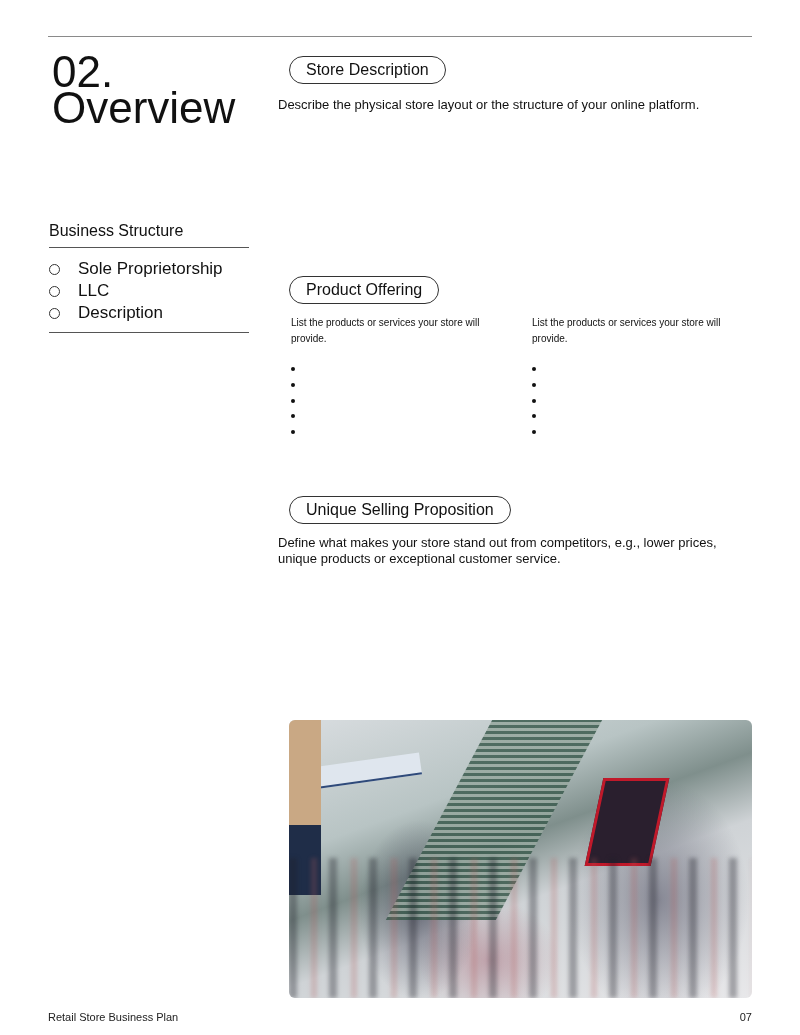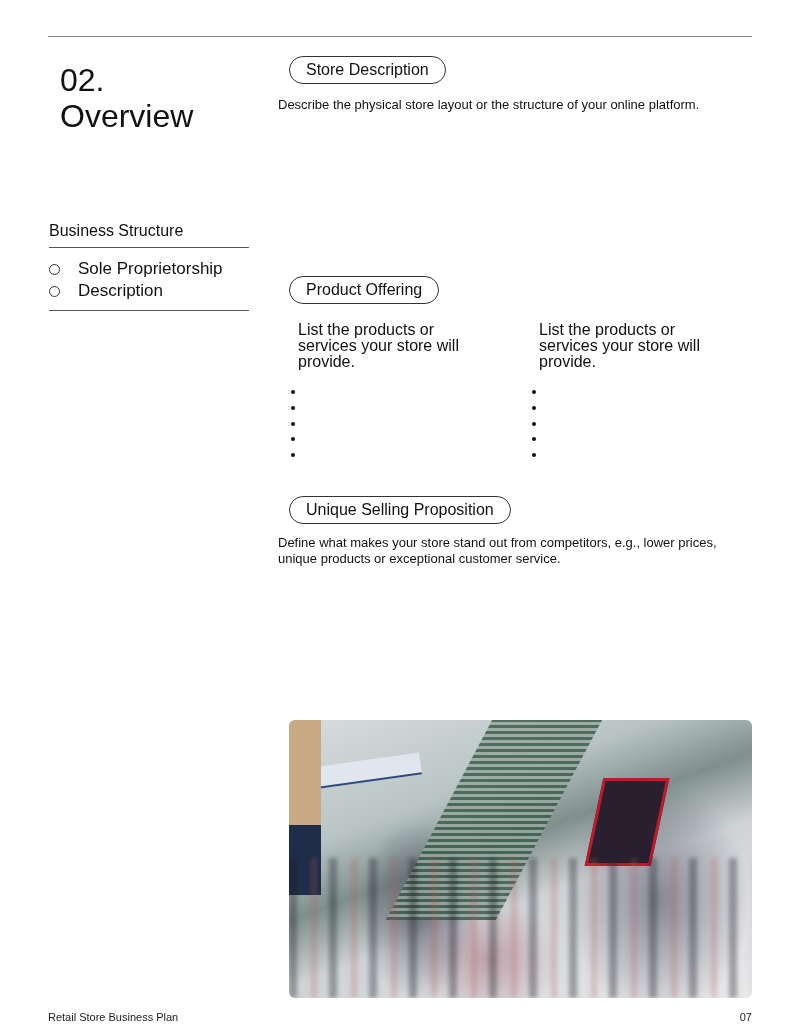--- a/index.html
+++ b/index.html
@@ -1,32 +1,32 @@
 <!DOCTYPE html>
 <html><head>
 <meta charset="utf-8">
 <style>
   html, body { margin: 0; padding: 0; background: #ffffff; }
   body { width: 800px; height: 1035px; position: relative; overflow: hidden;
          font-family: "Liberation Sans", sans-serif; color: #111; }
   .top-rule { position: absolute; left: 48px; top: 36px; width: 704px; height: 1px; background: #8a8a8a; }
-  .section-title { position: absolute; left: 48px; top: 50px; font-size: 32px; line-height: 36px; font-weight: 400; color: #111; margin: 12px; }
+  .section-title { position: absolute; left: 48px; top: 50px; font-size: 44px; line-height: 36px; font-weight: 400; color: #111; margin: 4px; }
   .section-title span { display: block; }
 
   .structure { position: absolute; left: 49px; top: 222px; width: 200px; }
   .structure-title { font-size: 16px; line-height: 18px; padding-bottom: 7px; border-bottom: 1px solid #555; margin: 0; font-weight: 400; }
   .radio-list { list-style: none; margin: 0; padding: 10px 0 8px 0; border-bottom: 1px solid #555; }
   .radio-item { display: flex; align-items: center; height: 22px; font-size: 17px; }
   .radio-circle { width: 11px; height: 11px; border: 1px solid #333; border-radius: 50%; margin-right: 18px; box-sizing: border-box; }
 
   .pill { position: absolute; left: 289px; height: 28px; border: 1px solid #333; border-radius: 15px; padding: 0 16px; display: flex; align-items: center; font-size: 16px; box-sizing: border-box; text-align: center; }
   .desc { position: absolute; left: 278px; font-size: 13px; line-height: 16px; color: #111; margin: 0; }
 
   .col { position: absolute; top: 315px; width: 210px; }
-  .col p { margin: 7px; font-size: 16px; line-height: 16px; }
+  .col p { margin: 0; font-size: 10px; line-height: 16px; }
   .col ul { list-style: none; margin: 14px 0 0 0; padding: 0; }
   .col li { height: 15.8px; position: relative; }
   .col li::before { content: ""; position: absolute; left: 0; top: 6px; width: 4px; height: 4px; border-radius: 50%; background: #111; }
 
   .photo { position: absolute; left: 289px; top: 720px; width: 463px; height: 278px; border-radius: 6px; overflow: hidden;
            background:
              radial-gradient(ellipse 60px 90px at 130px 190px, rgba(60,60,80,0.6), transparent),
              radial-gradient(ellipse 90px 120px at 370px 180px, rgba(70,70,90,0.55), transparent),
              radial-gradient(ellipse 70px 60px at 200px 240px, rgba(150,60,80,0.35), transparent),
              linear-gradient(160deg, #d9dde0 0%, #b8c4c4 30%, #7f8f8c 45%, #cfd3d6 60%, #e8e8ea 100%); }
@@ -49,20 +49,24 @@
   <span>02.</span>
   <span>Overview</span>
 </h1>
 
 <div class="structure">
   <h2 class="structure-title">Business Structure</h2>
   <ul class="radio-list">
     <li class="radio-item">
       <span class="radio-circle"></span>
       <span>Sole Proprietorship</span>
+    </li>
+    <li class="radio-item">
+      <span class="radio-circle"></span>
+      <span>LLC</span>
     </li>
     <li class="radio-item">
       <span class="radio-circle"></span>
       <span>Description</span>
     </li>
   </ul>
 </div>
 
 <div class="pill" style="top:56px;">Store Description</div>
 <p class="desc" style="top:97px; width:460px;">Describe the physical store layout or the structure of your online platform.</p>

